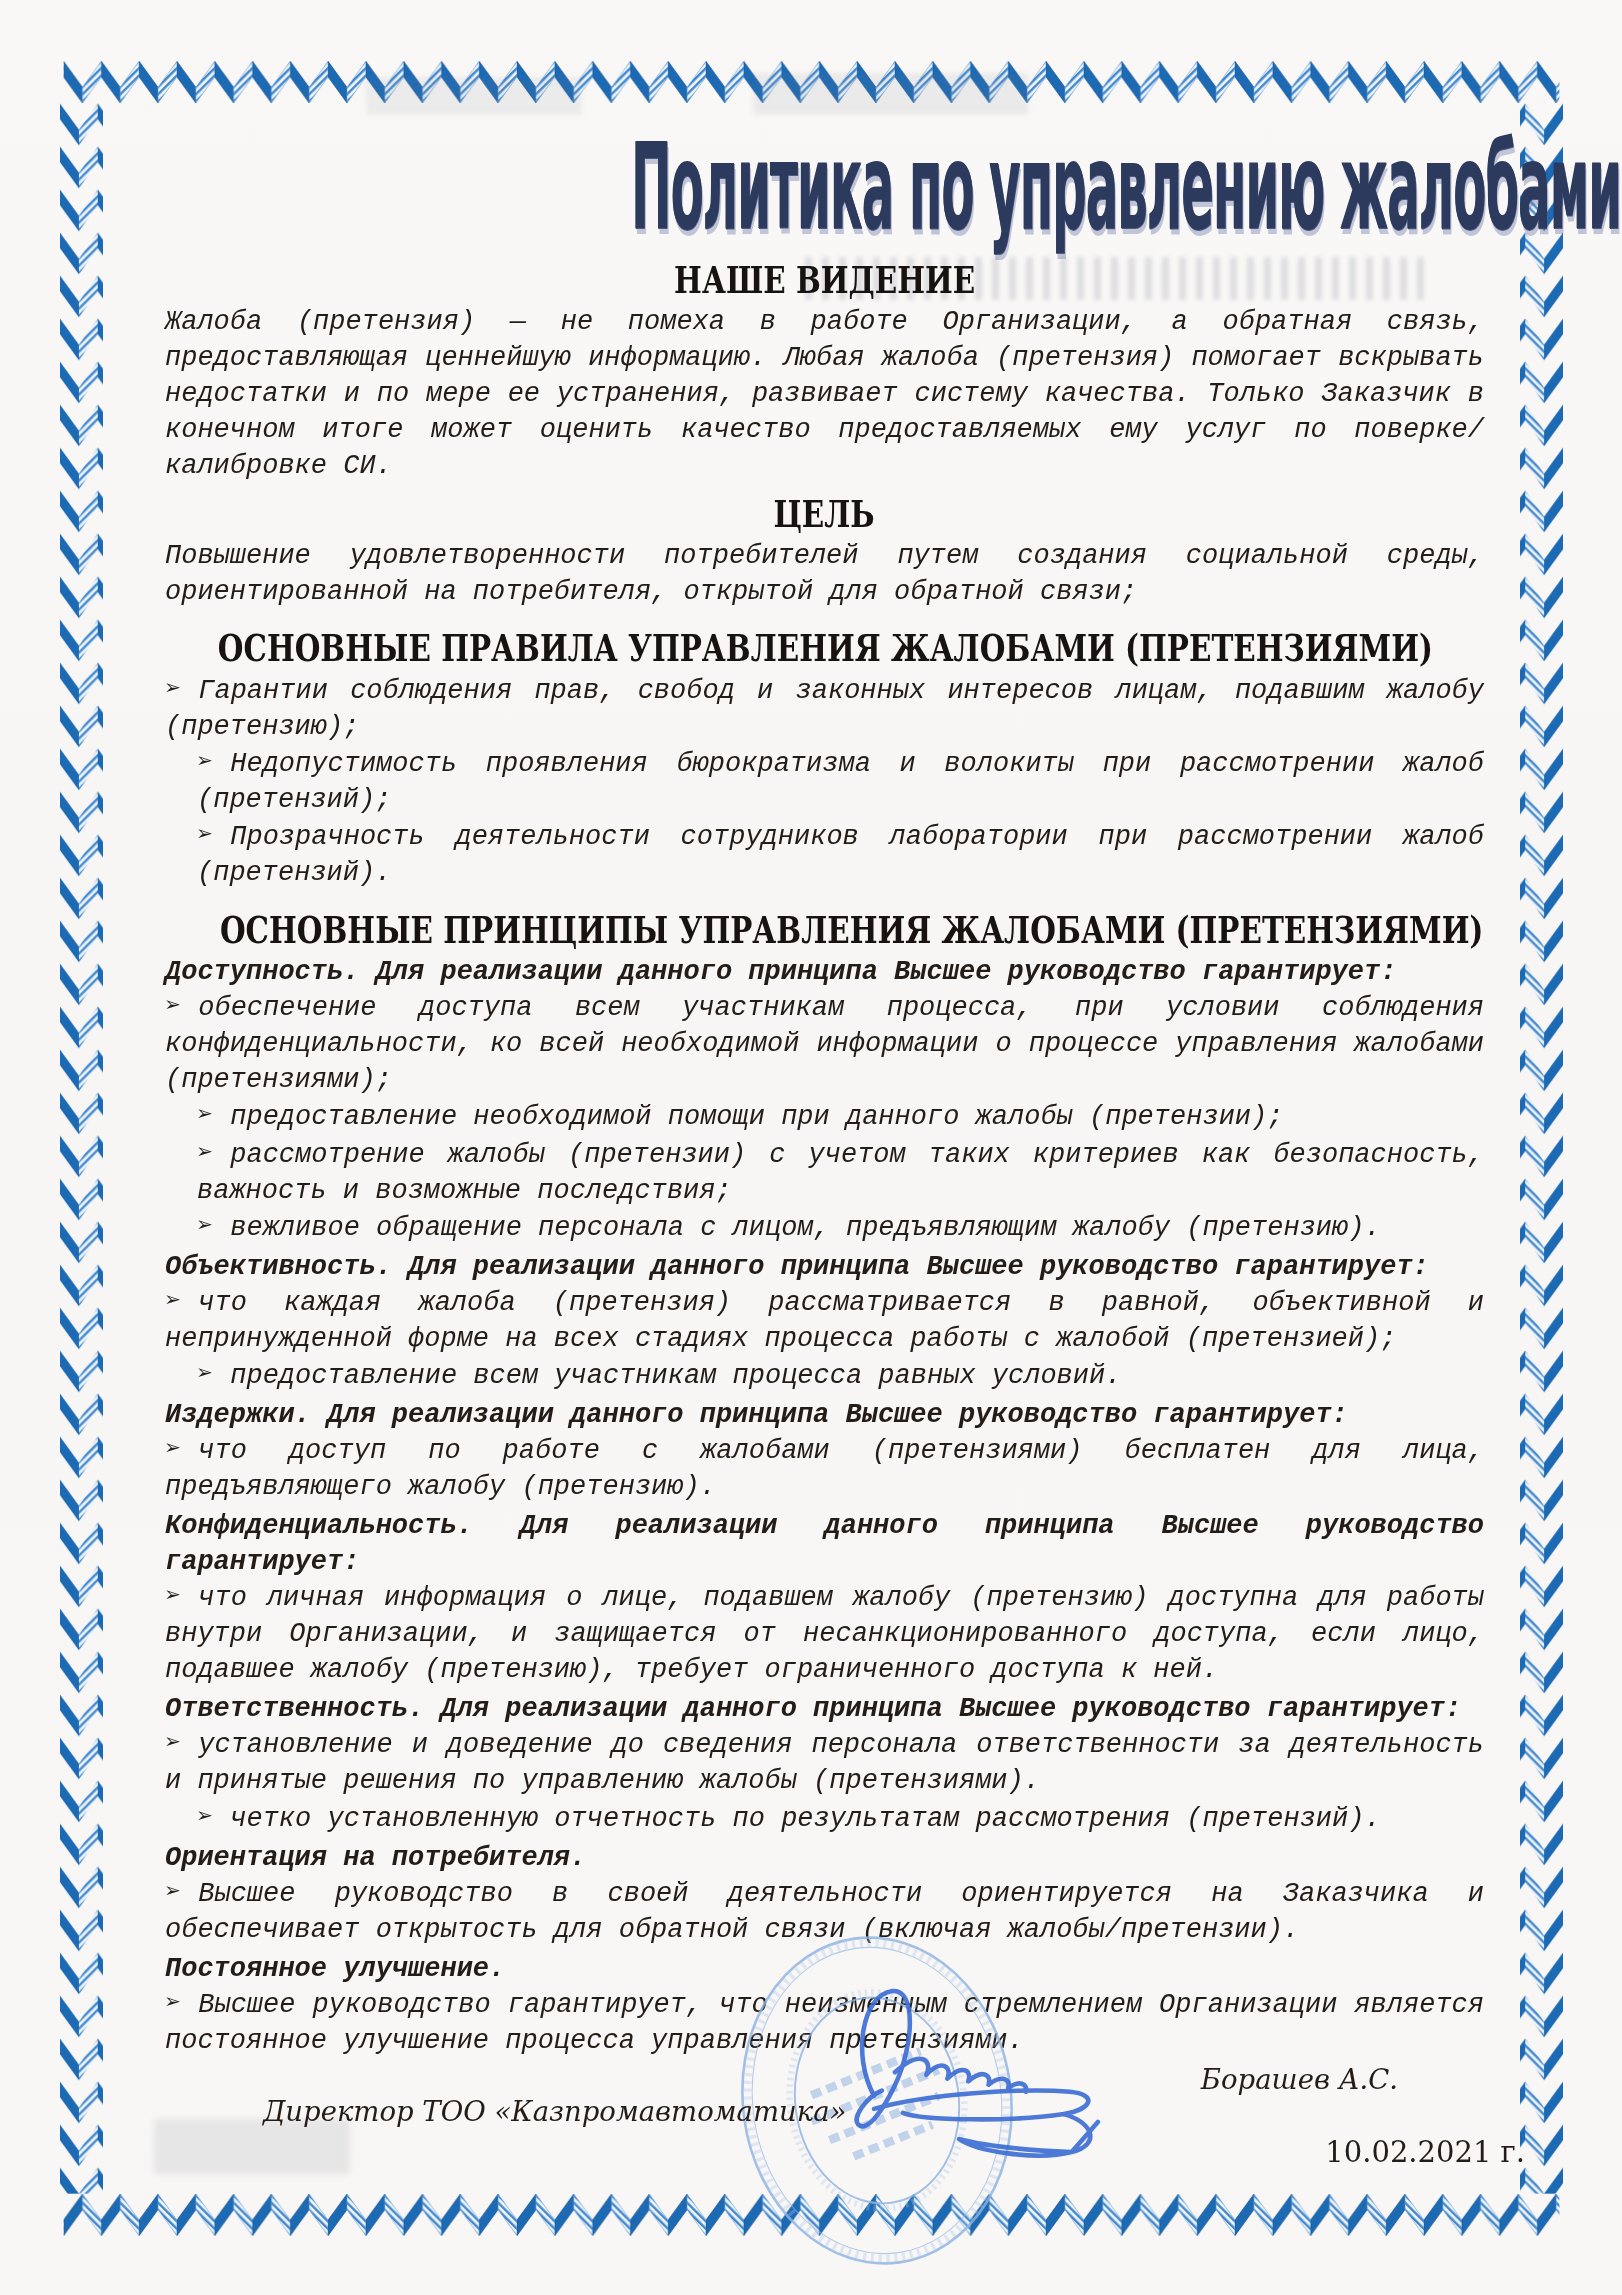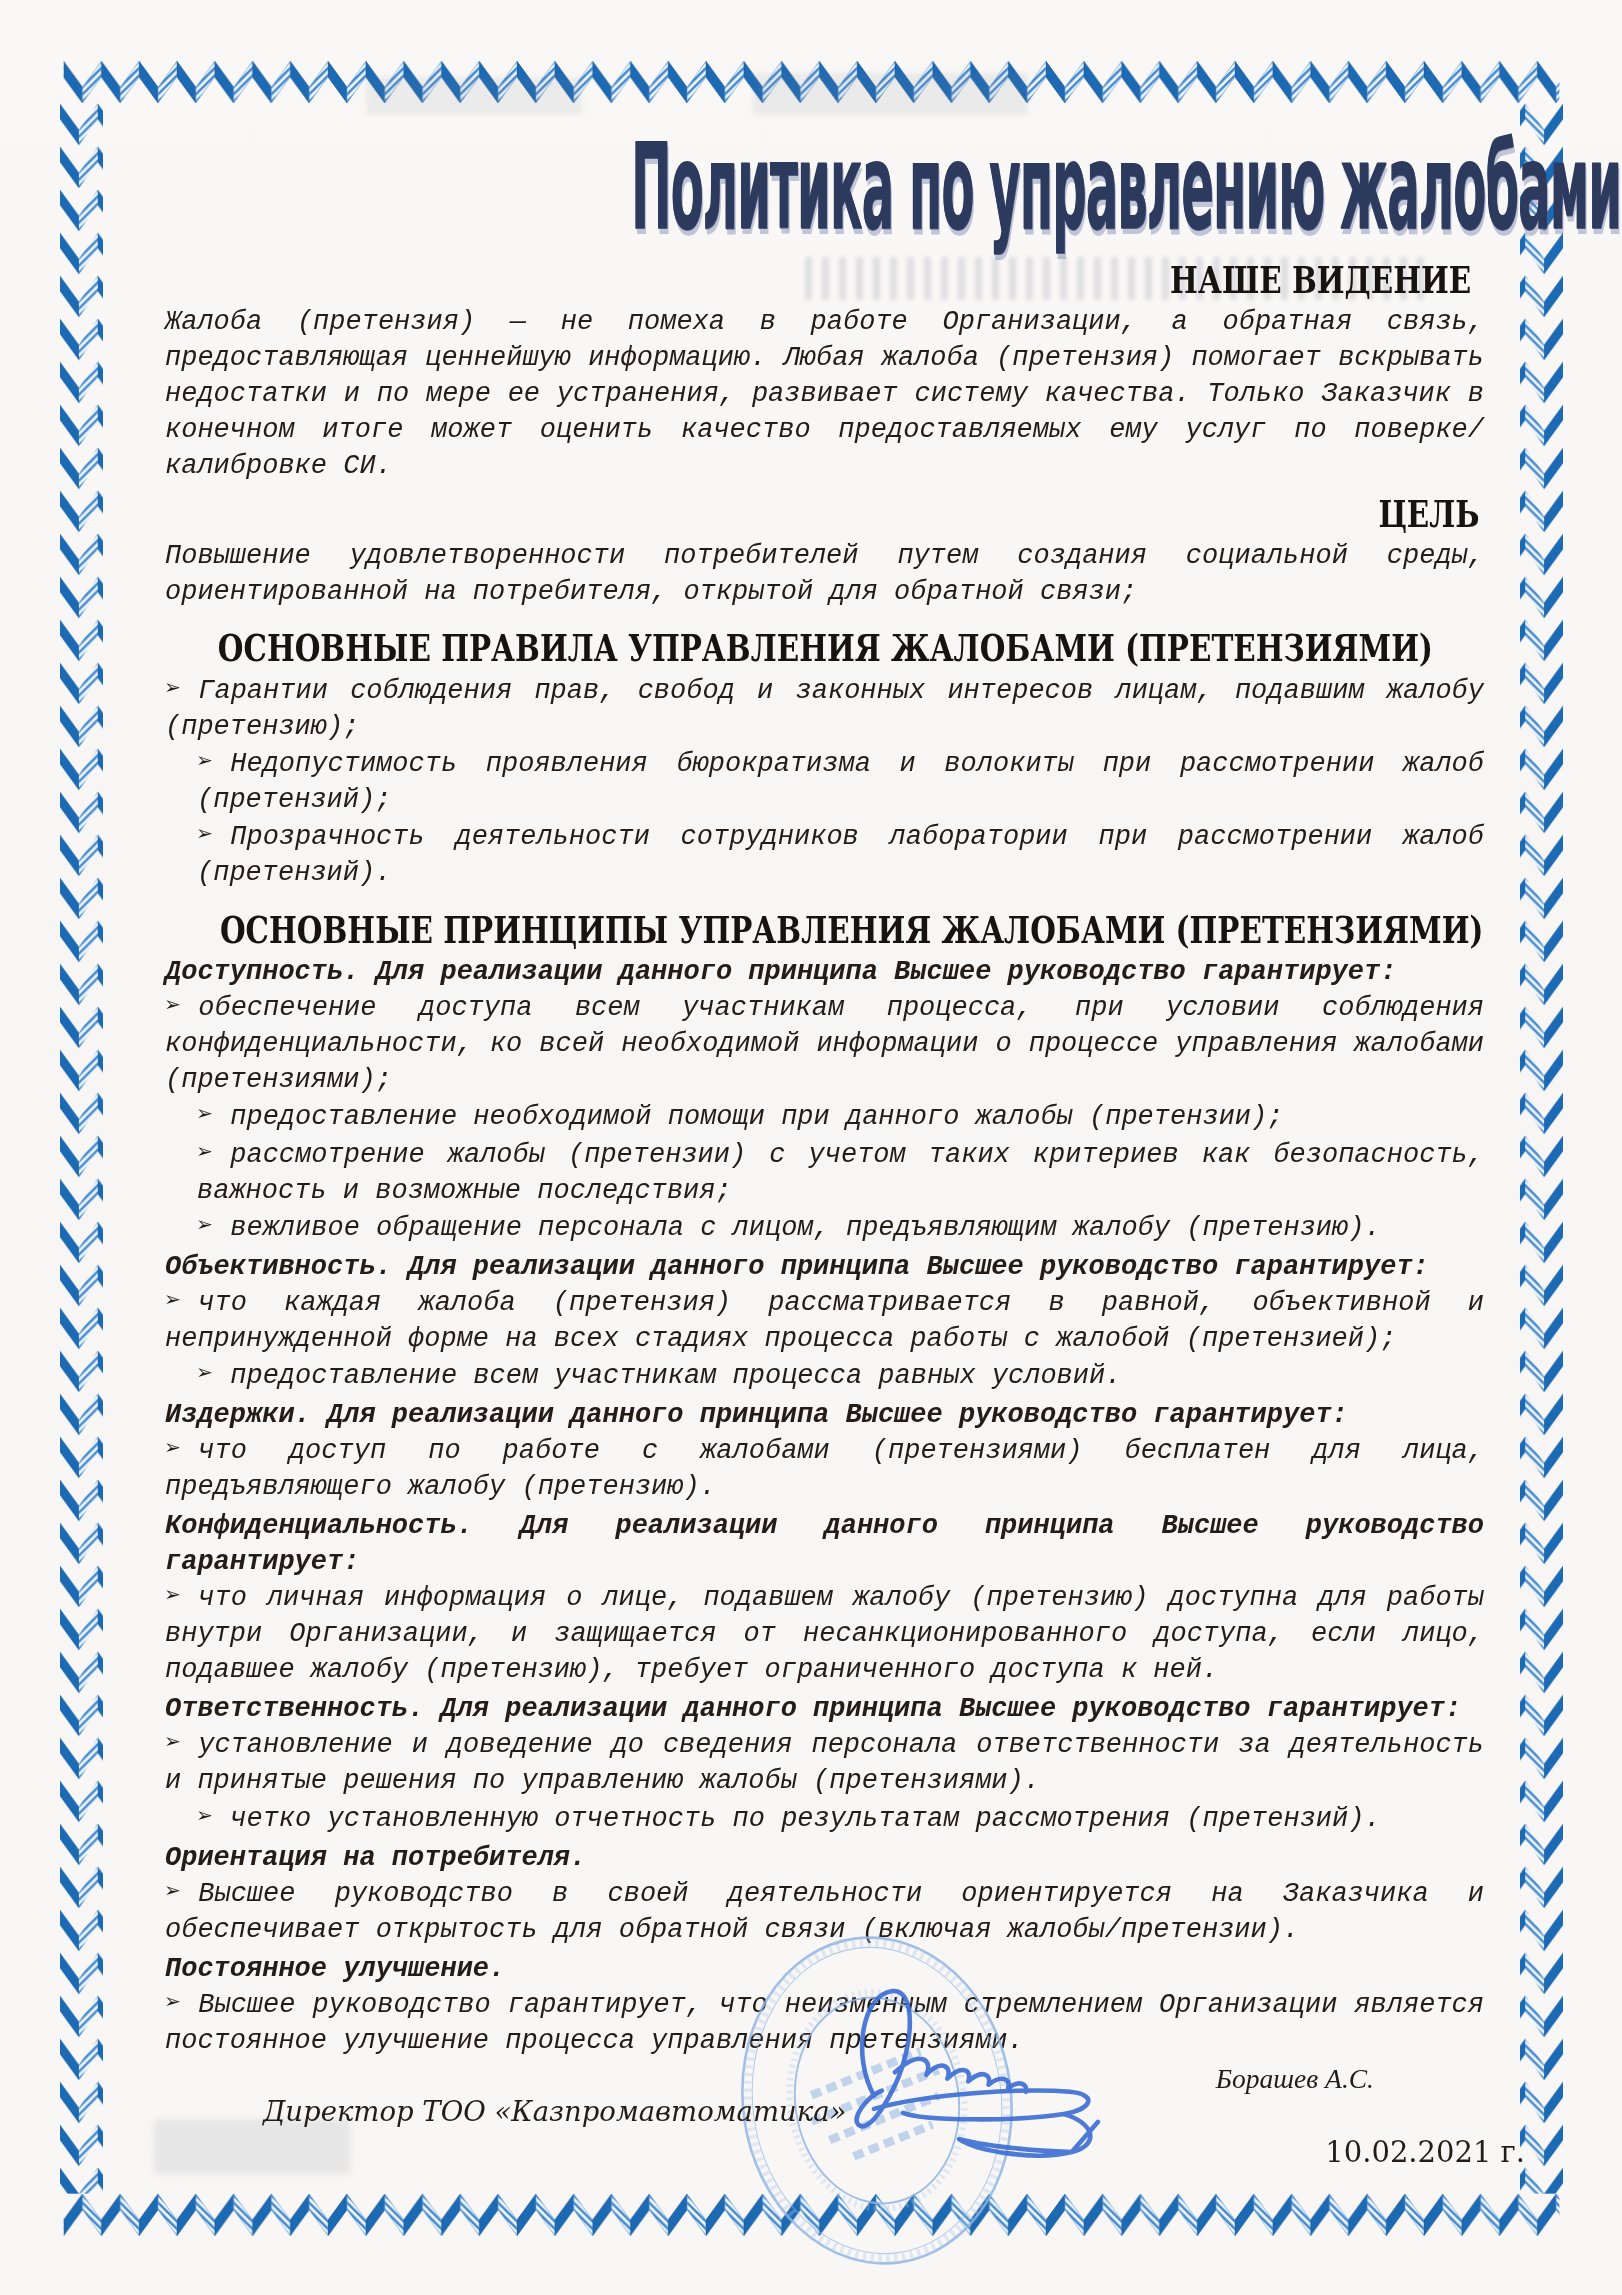--- a/index.html
+++ b/index.html
@@ -34,34 +34,34 @@
   .ghost-box2{top:73px;left:753px;width:275px;height:42px;background:rgba(120,125,150,.11);filter:blur(2.6px);}
   .ghost-stripes{
     top:257px;left:805px;width:628px;height:43px;opacity:.55;
     background:repeating-linear-gradient(90deg,rgba(45,58,94,.25) 0 7.2px,transparent 7.2px 17px);
     filter:blur(2px);
   }
   .ghost-bl{left:154px;top:2119px;width:196px;height:55px;background:rgba(110,115,135,.13);filter:blur(3.3px);}
   
   .content{position:absolute;left:165px;right:139px;top:110px;}
   .sec-h{
-    text-align:right;font-weight:bold;font-style:normal;
+    text-align:center;font-weight:bold;font-style:normal;
     font-size:32px;letter-spacing:0px;color:#181310;
     margin:10.5px 0 5.2px;
   }
   .sec-h>span{display:inline-block;transform:scale(.92,1.18);transform-origin:center;white-space:nowrap;}
   .sec-h.big{margin-top:19.6px;}
   p{margin:0;font-style:italic;font-size:27px;line-height:36px;text-align:justify;font-family:Liberation Mono, monospace;}
   .lead{font-weight:bold;margin-top:3px;}
   .bullet .bm{display:inline-block;font-style:normal;margin-right:17px;transform:translateY(-1.3px);}
   .tight{margin-top:1.3px;margin-left:32px;}
   
   .sig-row{position:absolute;left:165px;right:139px;top:2063px;display:flex;font-style:italic;font-size:27.5px;}
   .sig-pos{margin-left:98px;margin-top:32px;}
-  .sig-name{margin-left:auto;margin-right:110px;font-family:Liberation Serif, serif;}
+  .sig-name{margin-left:auto;margin-right:86px;}
   .date-row{position:absolute;right:98px;top:2135px;font-size:29px;}
   .stamp{position:absolute;left:720px;top:1924px;width:314px;height:353px;opacity:.82;}
   .autograph{position:absolute;left:811px;top:1957px;width:308px;height:216px;}
 </style>
 </head>
 <body>
 
 <div class="page">
 
   <svg width="0" height="0" style="position:absolute">

